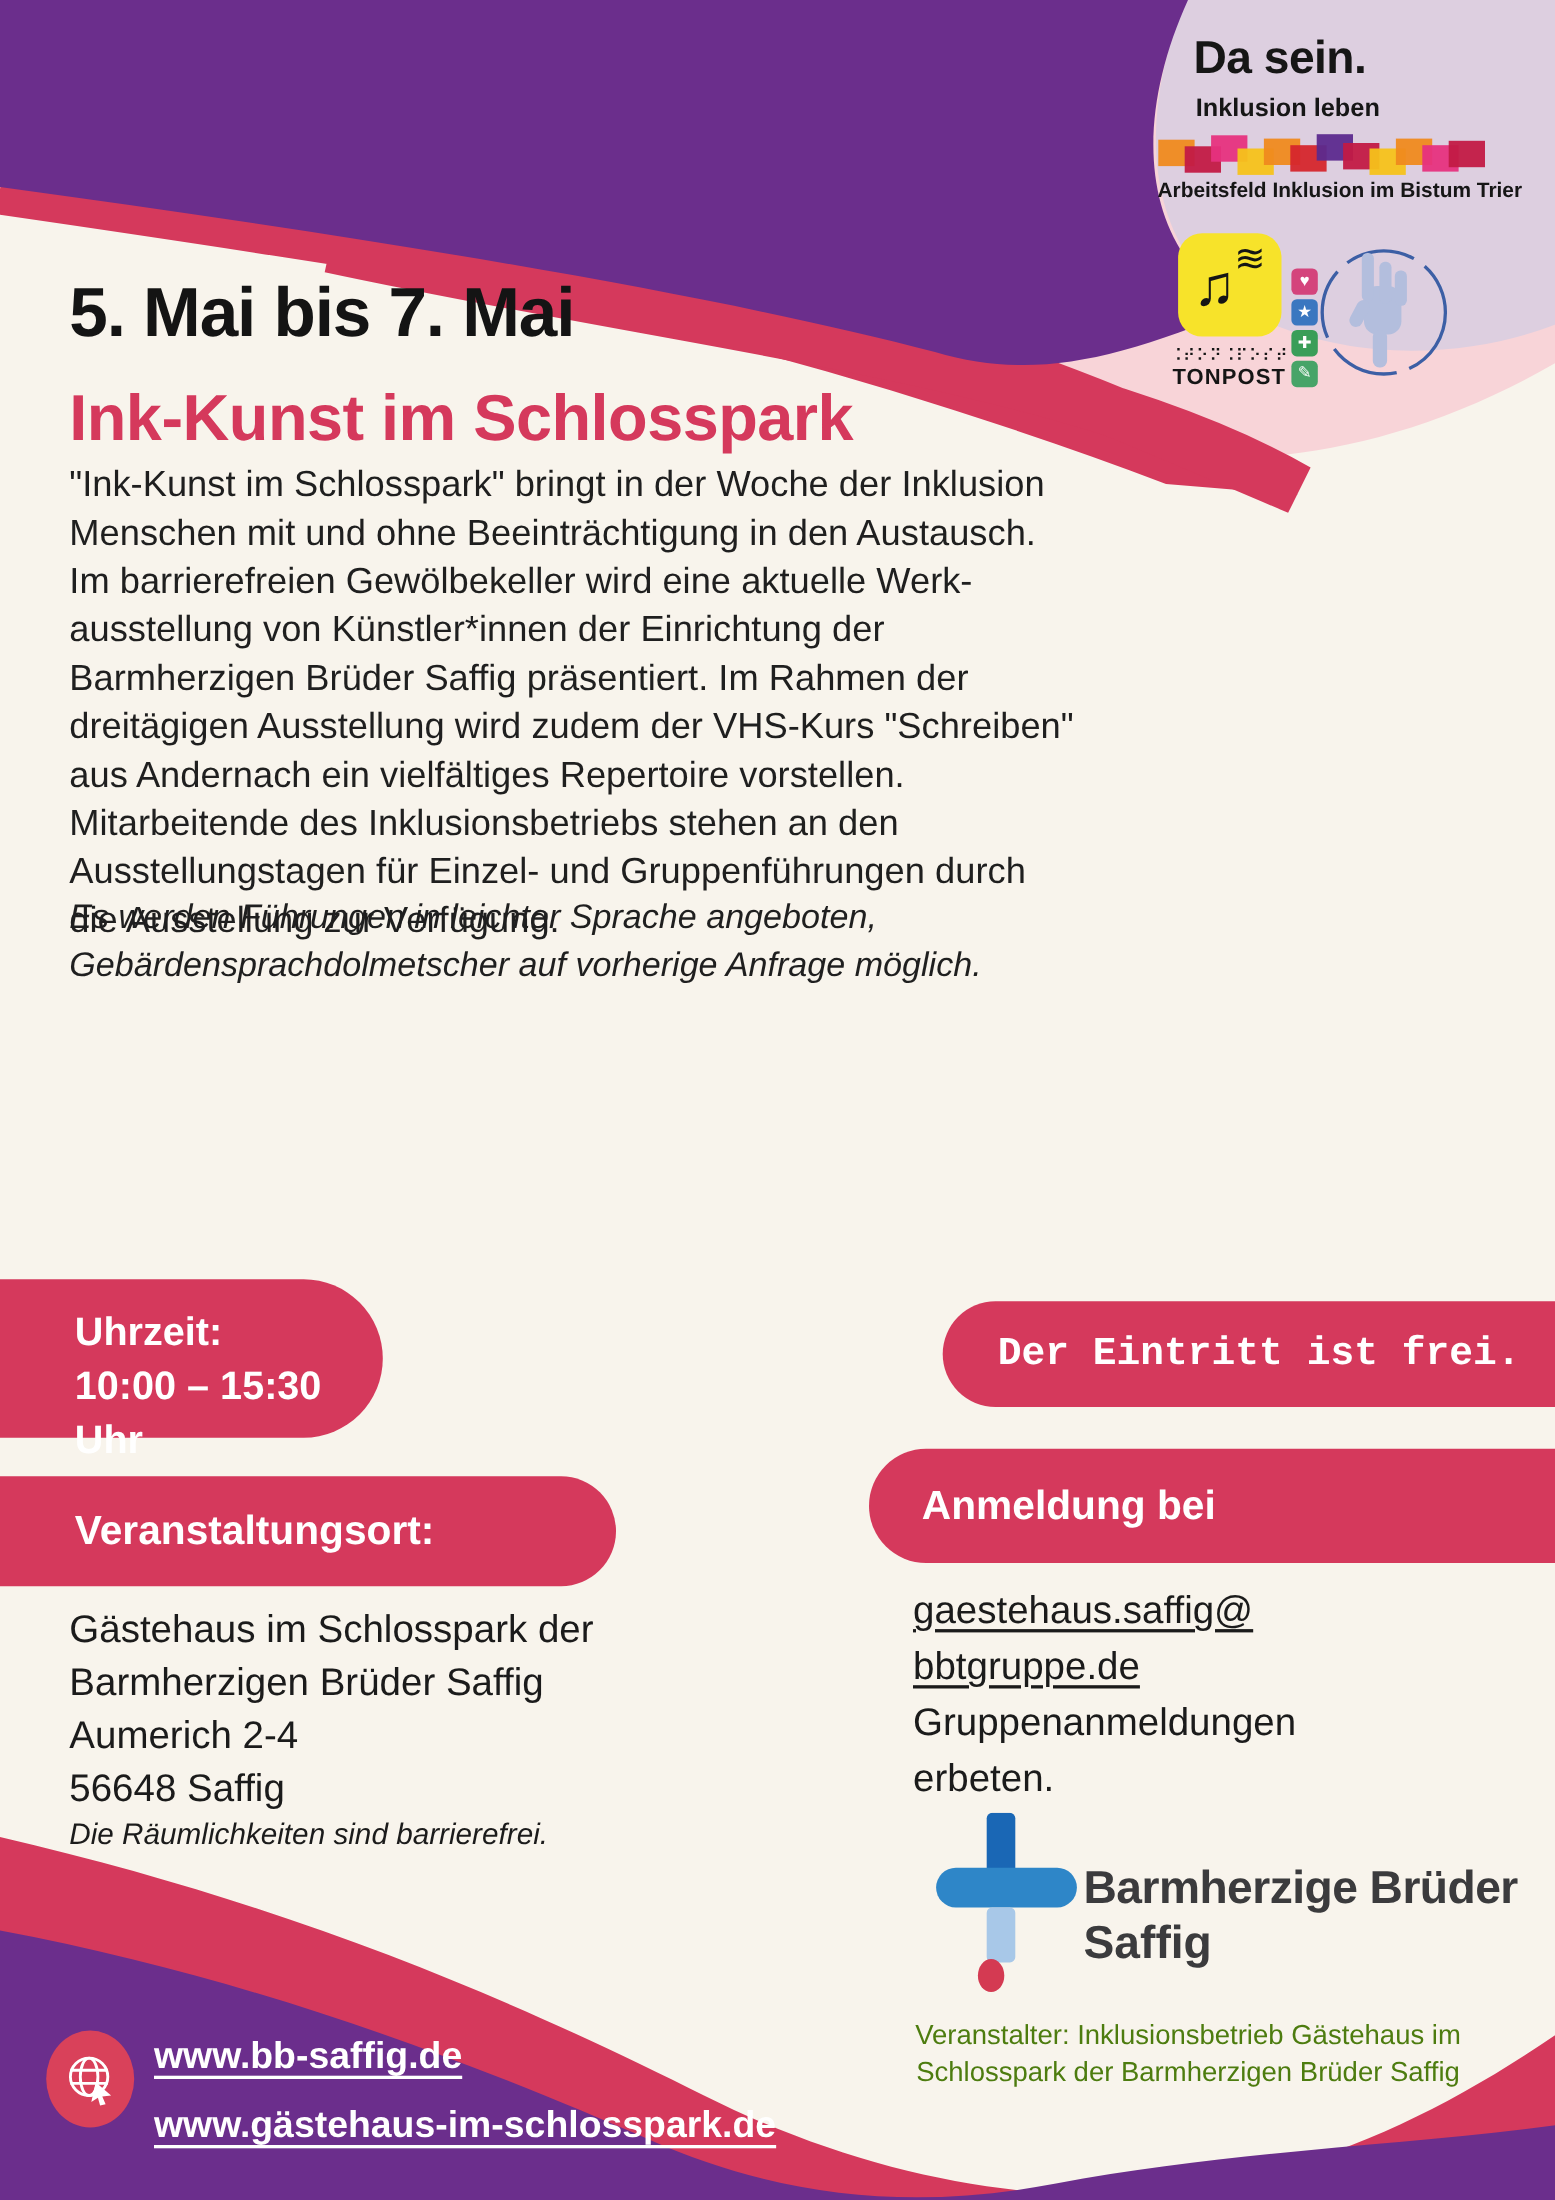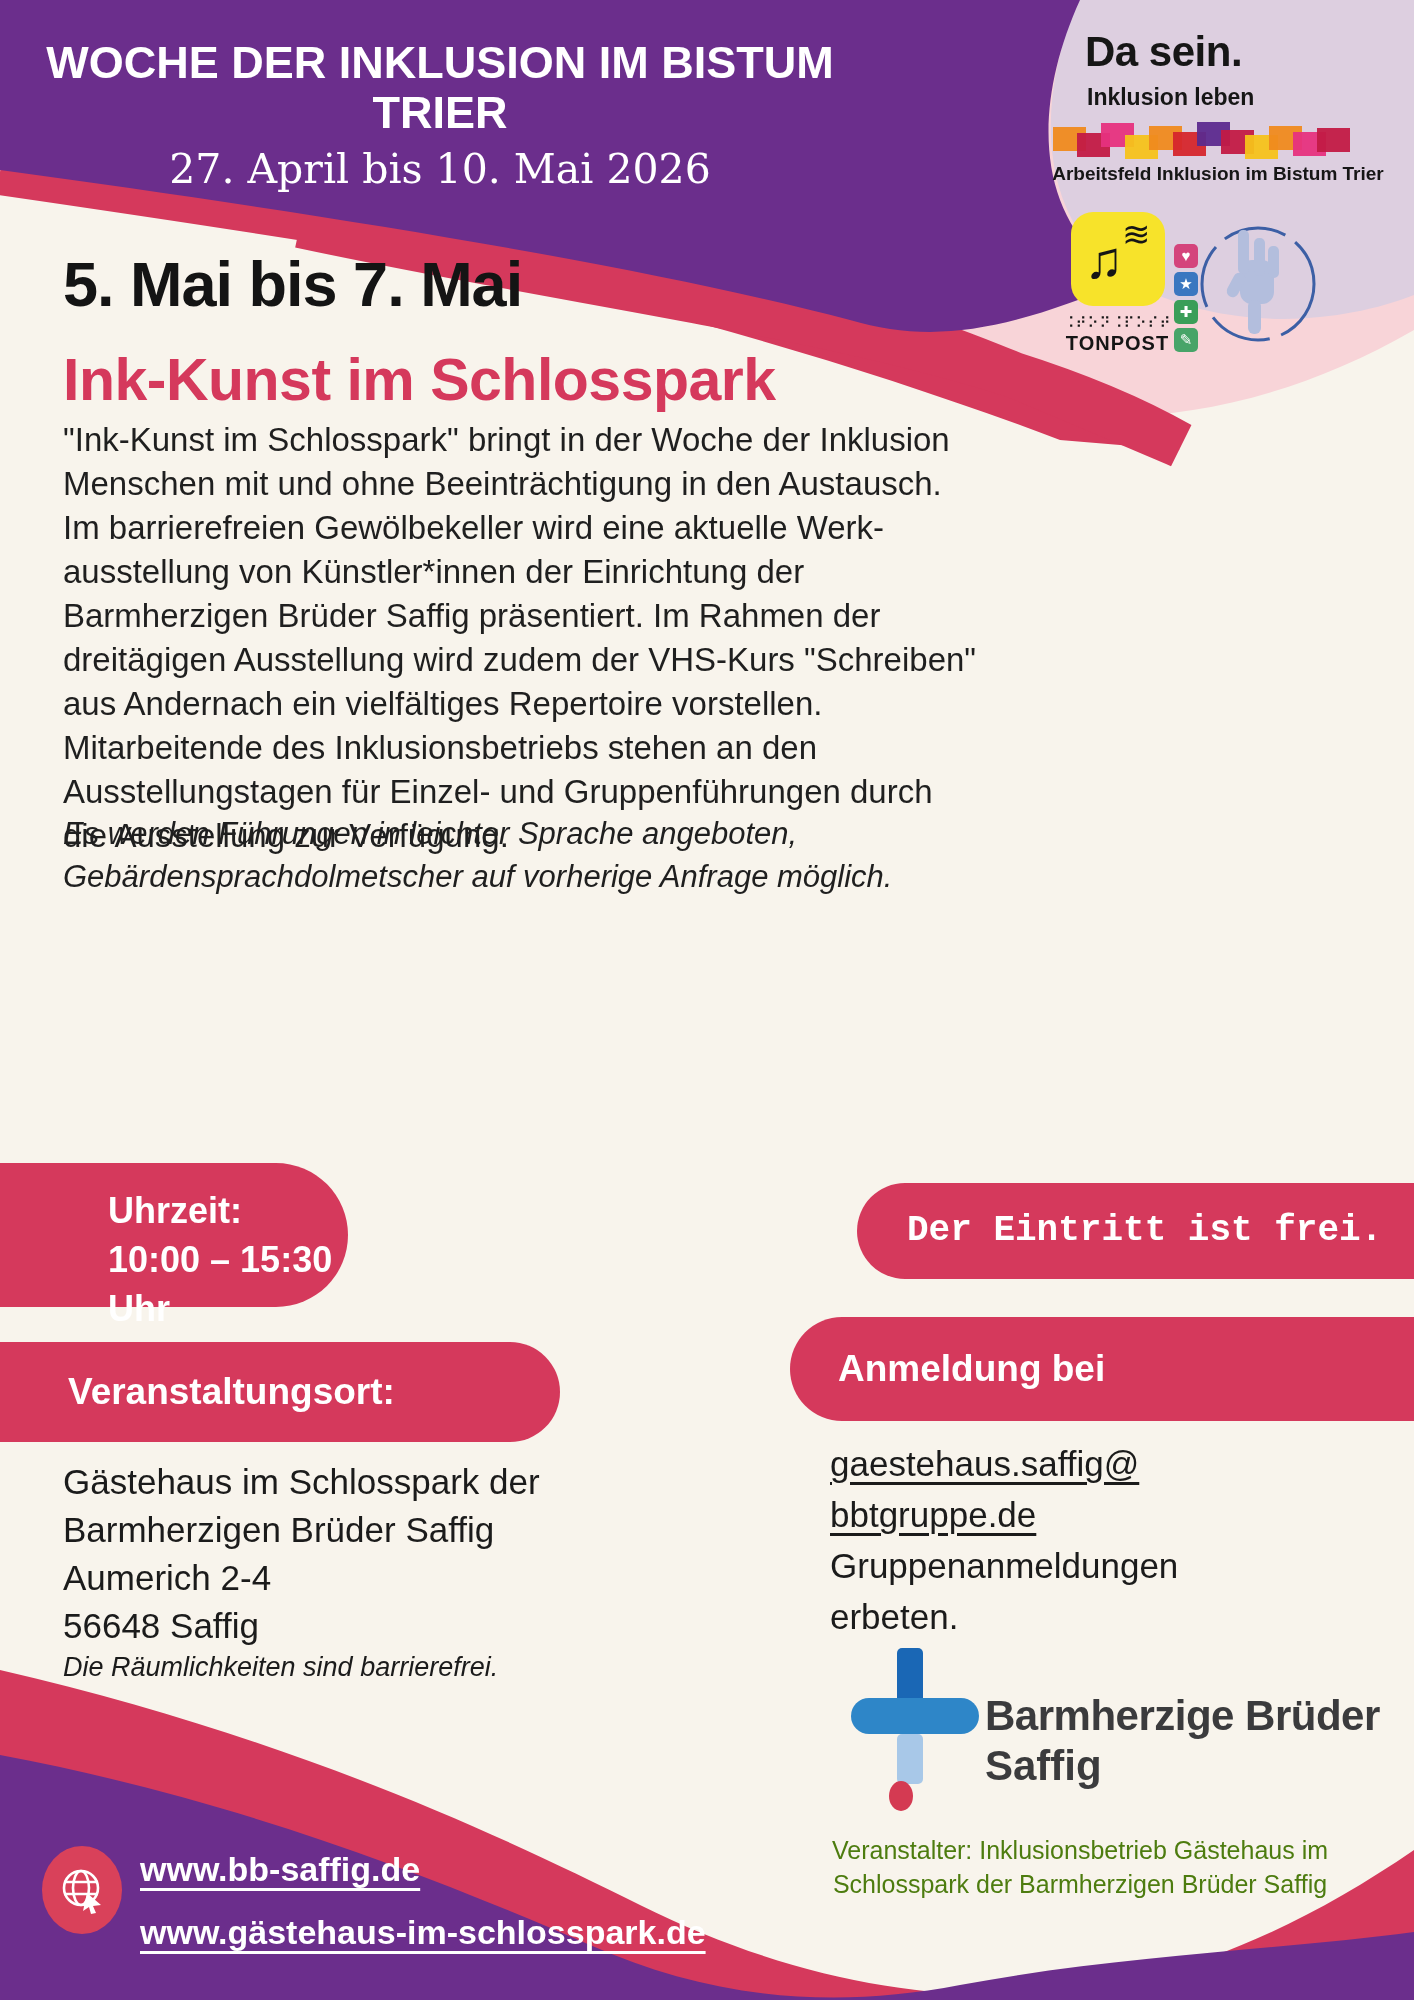--- a/index.html
+++ b/index.html
@@ -41,21 +41,21 @@
 
   
   .event-dates{left:63px;top:248px;font-size:63px;font-weight:800;color:#141414;letter-spacing:-1px;z-index:5;}
   .event-title{left:63px;top:346px;font-size:59px;font-weight:800;color:#d5395c;letter-spacing:-0.5px;z-index:5;}
   .event-desc{left:63px;top:418px;width:1030px;font-size:33px;line-height:44px;color:#1f1f1f;white-space:pre-line;z-index:5;}
   .event-note{left:63px;top:812px;width:960px;font-size:31px;line-height:43px;color:#1f1f1f;font-style:italic;white-space:pre-line;z-index:5;}
 
   
   .badge{background:#d5395c;color:#fff;font-weight:800;z-index:5;}
   .badge-uhrzeit{left:0;top:1163px;width:348px;height:144px;border-radius:0 72px 72px 0;
-     font-size:36px;line-height:49px;padding:23px 0 0 108px;white-space:pre-line;box-sizing:border-box;}
+     font-size:36px;line-height:49px;padding:23px 0 0 68px;white-space:pre-line;box-sizing:border-box;}
   .badge-eintritt{left:857px;top:1183px;width:557px;height:96px;border-radius:48px 0 0 48px;
      font-size:36px;line-height:96px;padding-left:50px;box-sizing:border-box;font-family:Liberation Mono, monospace;}
   .badge-ort{left:0;top:1342px;width:560px;height:100px;border-radius:0 50px 50px 0;
      font-size:37px;line-height:100px;padding-left:68px;box-sizing:border-box;}
   .badge-anmeldung{left:790px;top:1317px;width:624px;height:104px;border-radius:52px 0 0 52px;
      font-size:37px;line-height:104px;padding-left:48px;box-sizing:border-box;}
 
   .venue{left:63px;top:1458px;font-size:35px;line-height:48px;color:#1b1b1b;white-space:pre-line;z-index:5;}
   .venue-note{left:63px;top:1652px;font-size:27px;font-style:italic;color:#1b1b1b;z-index:5;}
 
@@ -86,24 +86,20 @@
     <path d="M862,0 C852,140 868,310 975,385 C1075,438 1250,425 1414,330 L1414,0 Z" fill="#f8d4d8"></path>
     <path d="M1078,0 C1032,110 1040,230 1135,285 C1235,335 1345,322 1414,295 L1414,0 Z" fill="#ddcfe0"></path>
   </svg>
 
   <svg class="abs" style="left:0;top:0;z-index:2" width="1414" height="470" viewBox="0 0 1414 470">
     <path d="M420,230 C700,290 950,340 1180,450 L1060,440 C850,360 600,290 380,250 Z" fill="#d5395c"></path>
     <path d="M300,225 C650,300 980,330 1180,445 C1050,390 960,350 890,330 C700,280 400,230 0,172" fill="none" stroke="#d5395c" stroke-width="46"></path>
     <path d="M0,0 H1080 C1030,110 1035,225 1128,280 C1010,330 935,345 850,320 C640,265 330,215 0,170 Z" fill="#6b2e8c"></path>
   </svg>
 
-  <div class="abs hdr-text">
-    <div class="hdr-title">WOCHE DER INKLUSION IM BISTUM TRIER</div>
-    <div class="hdr-date">27. April bis 10. Mai 2026</div>
-  </div>
 
   <div class="abs brand dasein">Da sein.</div>
   <div class="abs brand dasein-sub">Inklusion leben</div>
   <div class="abs strip"><span style="background: rgb(239, 138, 30); vertical-align: 8px;"></span><span style="background: rgb(194, 26, 68); vertical-align: 2px;"></span><span style="background: rgb(230, 49, 126); vertical-align: 12px;"></span><span style="background: rgb(246, 194, 26); vertical-align: 0px;"></span><span style="background: rgb(239, 138, 30); vertical-align: 9px;"></span><span style="background: rgb(213, 38, 44); vertical-align: 3px;"></span><span style="background: rgb(92, 42, 142); vertical-align: 13px;"></span><span style="background: rgb(194, 26, 68); vertical-align: 5px;"></span><span style="background: rgb(246, 194, 26); vertical-align: 0px;"></span><span style="background: rgb(239, 138, 30); vertical-align: 9px;"></span><span style="background: rgb(230, 49, 126); vertical-align: 3px;"></span><span style="background: rgb(194, 26, 68); vertical-align: 7px;"></span></div>
   <div class="abs brand arbeitsfeld">Arbeitsfeld Inklusion im Bistum Trier</div>
 
   <div class="abs tonpost">
     <div class="tonpost-box">
       <span class="note">♫</span>
       <span class="waves">≋</span>

